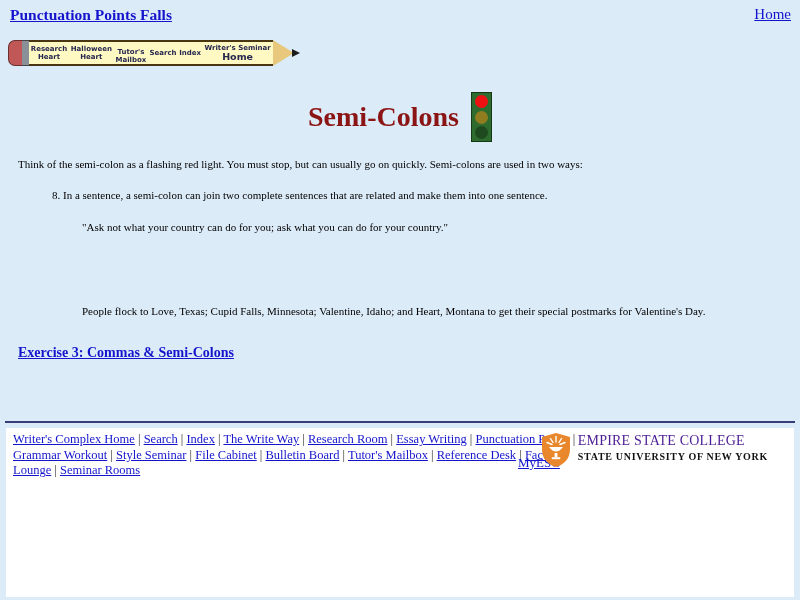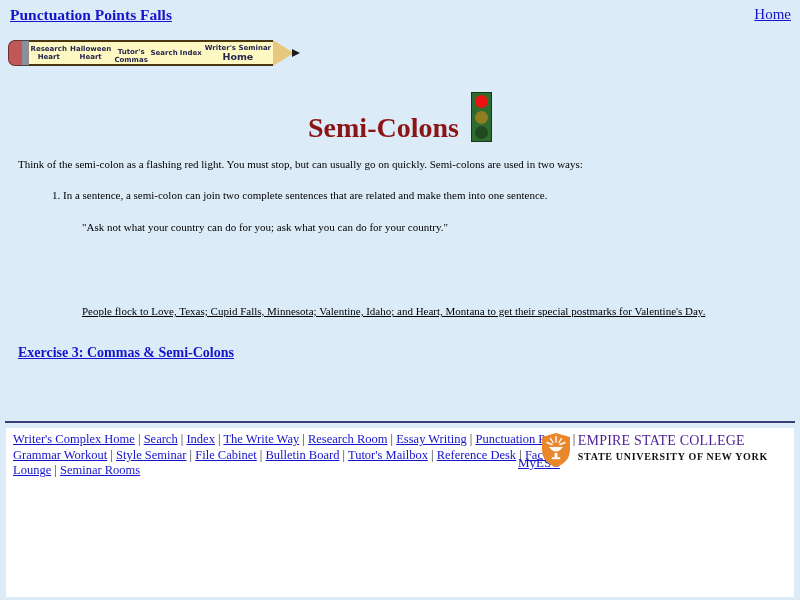--- a/index.html
+++ b/index.html
@@ -22,21 +22,21 @@
   .pitem .big{font-size:9.5px;}
   .tip{position:relative;width:27px;height:26px;}
   .tip .wood{position:absolute;left:0;top:0;width:0;height:0;
              border-top:13px solid transparent;border-bottom:13px solid transparent;}
   .tip .point{position:absolute;left:19px;top:9px;width:0;height:0;
               border-top:4px solid transparent;border-bottom:4px solid transparent;
               border-left:8px solid #1c1c1c;}
 
   
   .title-row{position:absolute;left:0;top:92px;width:100%;display:flex;
-             justify-content:center;align-items:flex-end;gap:12px;}
+             justify-content:center;align-items:center;gap:12px;}
   .title-row h1{margin:0;font-size:28px;font-weight:bold;line-height:1;}
   .tlight{width:19px;height:48px;border:1px solid #143814;display:flex;flex-direction:column;
           align-items:center;justify-content:space-evenly;}
   .bulb{width:13px;height:13px;border-radius:50%;}
 
   
   .tx{position:absolute;font-size:11px;white-space:nowrap;}
   .wrap{white-space:normal;line-height:1.55;}
   .exercise{position:absolute;left:18px;top:345px;font-size:14px;font-weight:bold;}
 
@@ -67,21 +67,21 @@
         <div class="pitem" style="flex-grow: 1.25;">
           <div>Research</div>
           <div>Heart</div>
         </div>
         <div class="pitem" style="flex-grow: 1.3;">
           <div>Halloween</div>
           <div>Heart</div>
         </div>
         <div class="pitem" style="flex-grow: 1.25; justify-content: flex-end;">
           <div>Tutor's</div>
-          <div>Commas</div>
+          <div>Mailbox</div>
         </div>
         <div class="pitem" style="flex-grow: 0.95;">
           <div>Search</div>
         </div>
         <div class="pitem" style="flex-grow: 0.85;">
           <div>Index</div>
         </div>
         <div class="pitem" style="flex-grow: 1.55;">
           <div>Writer's Seminar</div>
           <div class="big">Home</div>
@@ -96,23 +96,23 @@
   <div class="title-row">
     <h1 style="color: rgb(139, 21, 21);">Semi-Colons</h1>
     <div class="tlight" style="background-color: rgb(46, 107, 46);">
       <div class="bulb" style="background-color: rgb(238, 17, 17);"></div>
       <div class="bulb" style="background-color: rgb(143, 125, 32);"></div>
       <div class="bulb" style="background-color: rgb(31, 74, 31);"></div>
     </div>
   </div>
 
   <div class="tx" style="left:18px;top:158px;">Think of the semi-colon as a flashing red light. You must stop, but can usually go on quickly. Semi-colons are used in two ways:</div>
-  <div class="tx" style="left:52px;top:189px;">1. In a sentence, a semi-colon can join two complete sentences that are related and make them into one sentence.</div>
+  <div class="tx" style="left:52px;top:189px;">8. In a sentence, a semi-colon can join two complete sentences that are related and make them into one sentence.</div>
   <div class="tx" style="left:82px;top:221px;">"Ask not what your country can do for you; ask what you can do for your country."</div>
-  <div class="tx wrap" style="left:82px;top:303px;width:688px;text-decoration:underline;">People flock to Love, Texas; Cupid Falls, Minnesota; Valentine, Idaho; and Heart, Montana to get their special postmarks for Valentine's Day.</div>
+  <div class="tx wrap" style="left:82px;top:303px;width:688px;">People flock to Love, Texas; Cupid Falls, Minnesota; Valentine, Idaho; and Heart, Montana to get their special postmarks for Valentine's Day.</div>
 
   <a class="exercise" href="#">Exercise 3: Commas &amp; Semi-Colons</a>
 
   <div class="hr-line" style="background-color: rgb(60, 60, 120);"></div>
   <div class="footer-panel" style="background-color: rgb(255, 255, 255);">
     <div class="flinks"><a href="#">Writer's Complex Home</a><span class="sep"> | </span><a href="#">Search</a><span class="sep"> | </span><a href="#">Index</a><span class="sep"> | </span><a href="#">The Write Way</a><span class="sep"> | </span><a href="#">Research Room</a><span class="sep"> | </span><a href="#">Essay Writing</a><span class="sep"> | </span><a href="#">Punctuation Points</a><span class="sep"> | </span><a href="#">Grammar Workout</a><span class="sep"> | </span><a href="#">Style Seminar</a><span class="sep"> | </span><a href="#">File Cabinet</a><span class="sep"> | </span><a href="#">Bulletin Board</a><span class="sep"> | </span><a href="#">Tutor's Mailbox</a><span class="sep"> | </span><a href="#">Reference Desk</a><span class="sep"> | </span><a href="#">Faculty Lounge</a><span class="sep"> | </span><a href="#">Seminar Rooms</a></div>
     <a class="myesc" href="#">MyESC</a>
     <div class="logo">
       <svg width="30" height="36" viewBox="0 0 30 36">
         <path d="M15 1 L29 5 L29 17 C29 27 23 32.5 15 35 C7 32.5 1 27 1 17 L1 5 Z" fill="#e8872b"></path>

